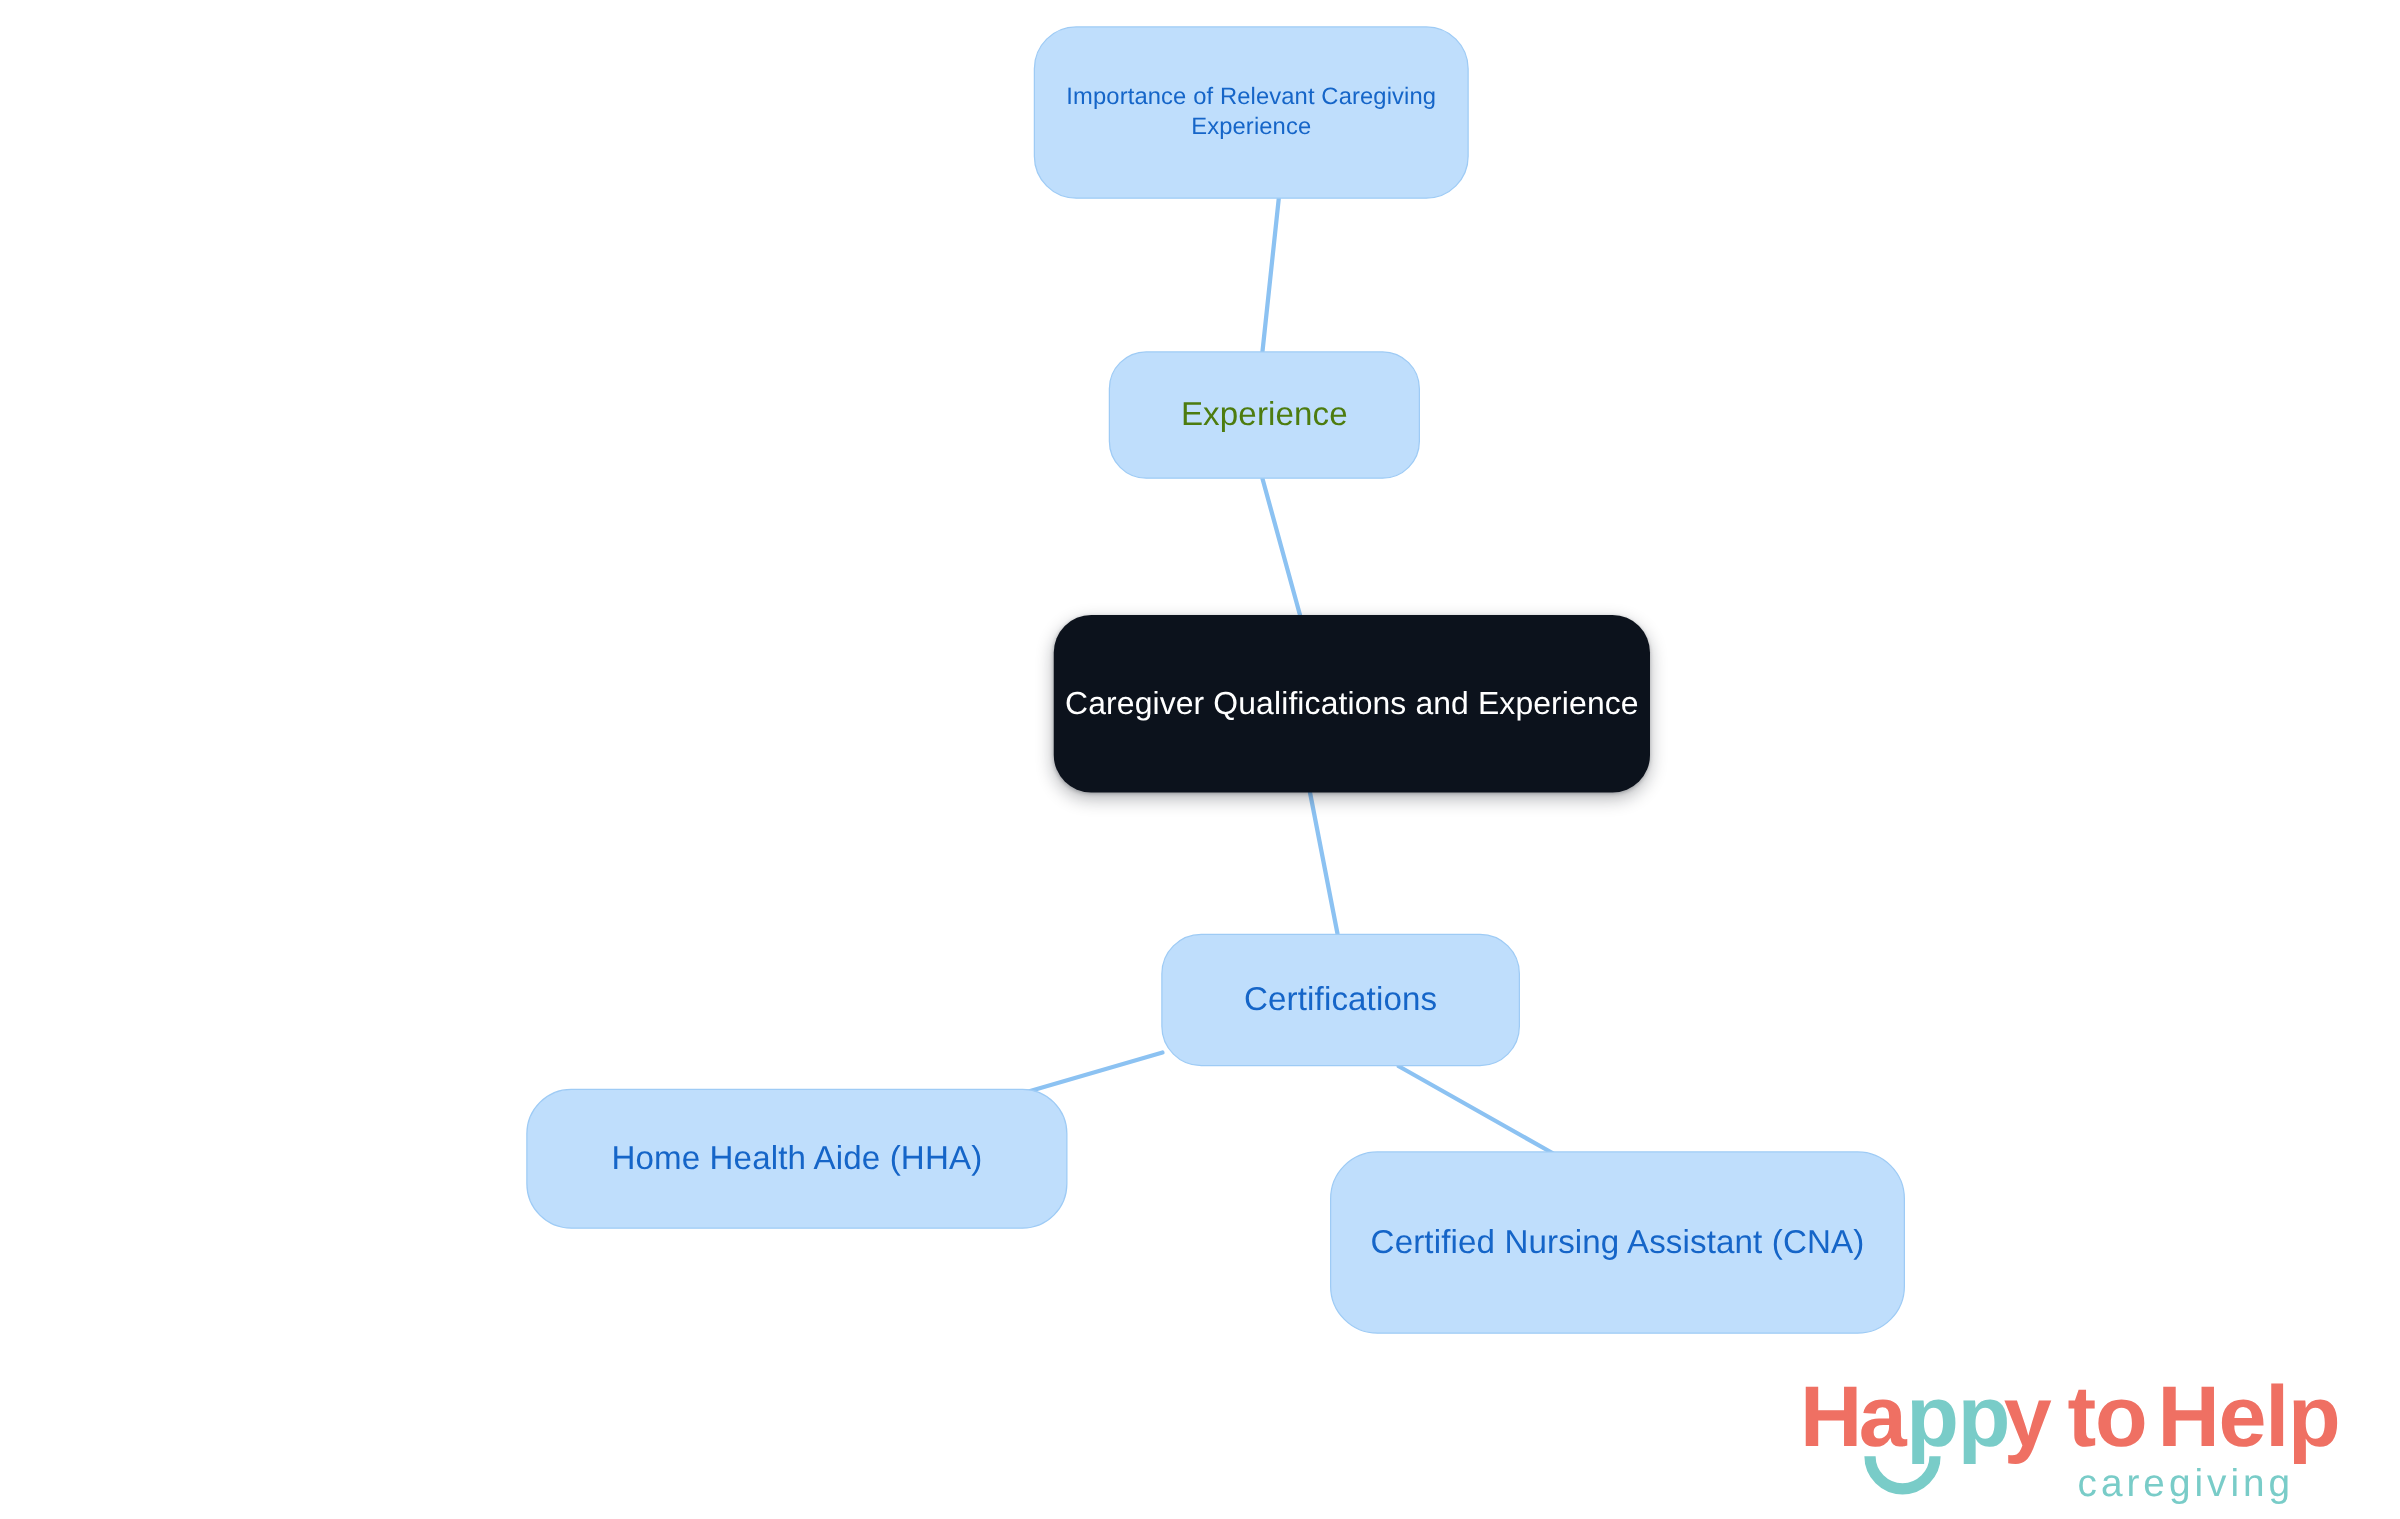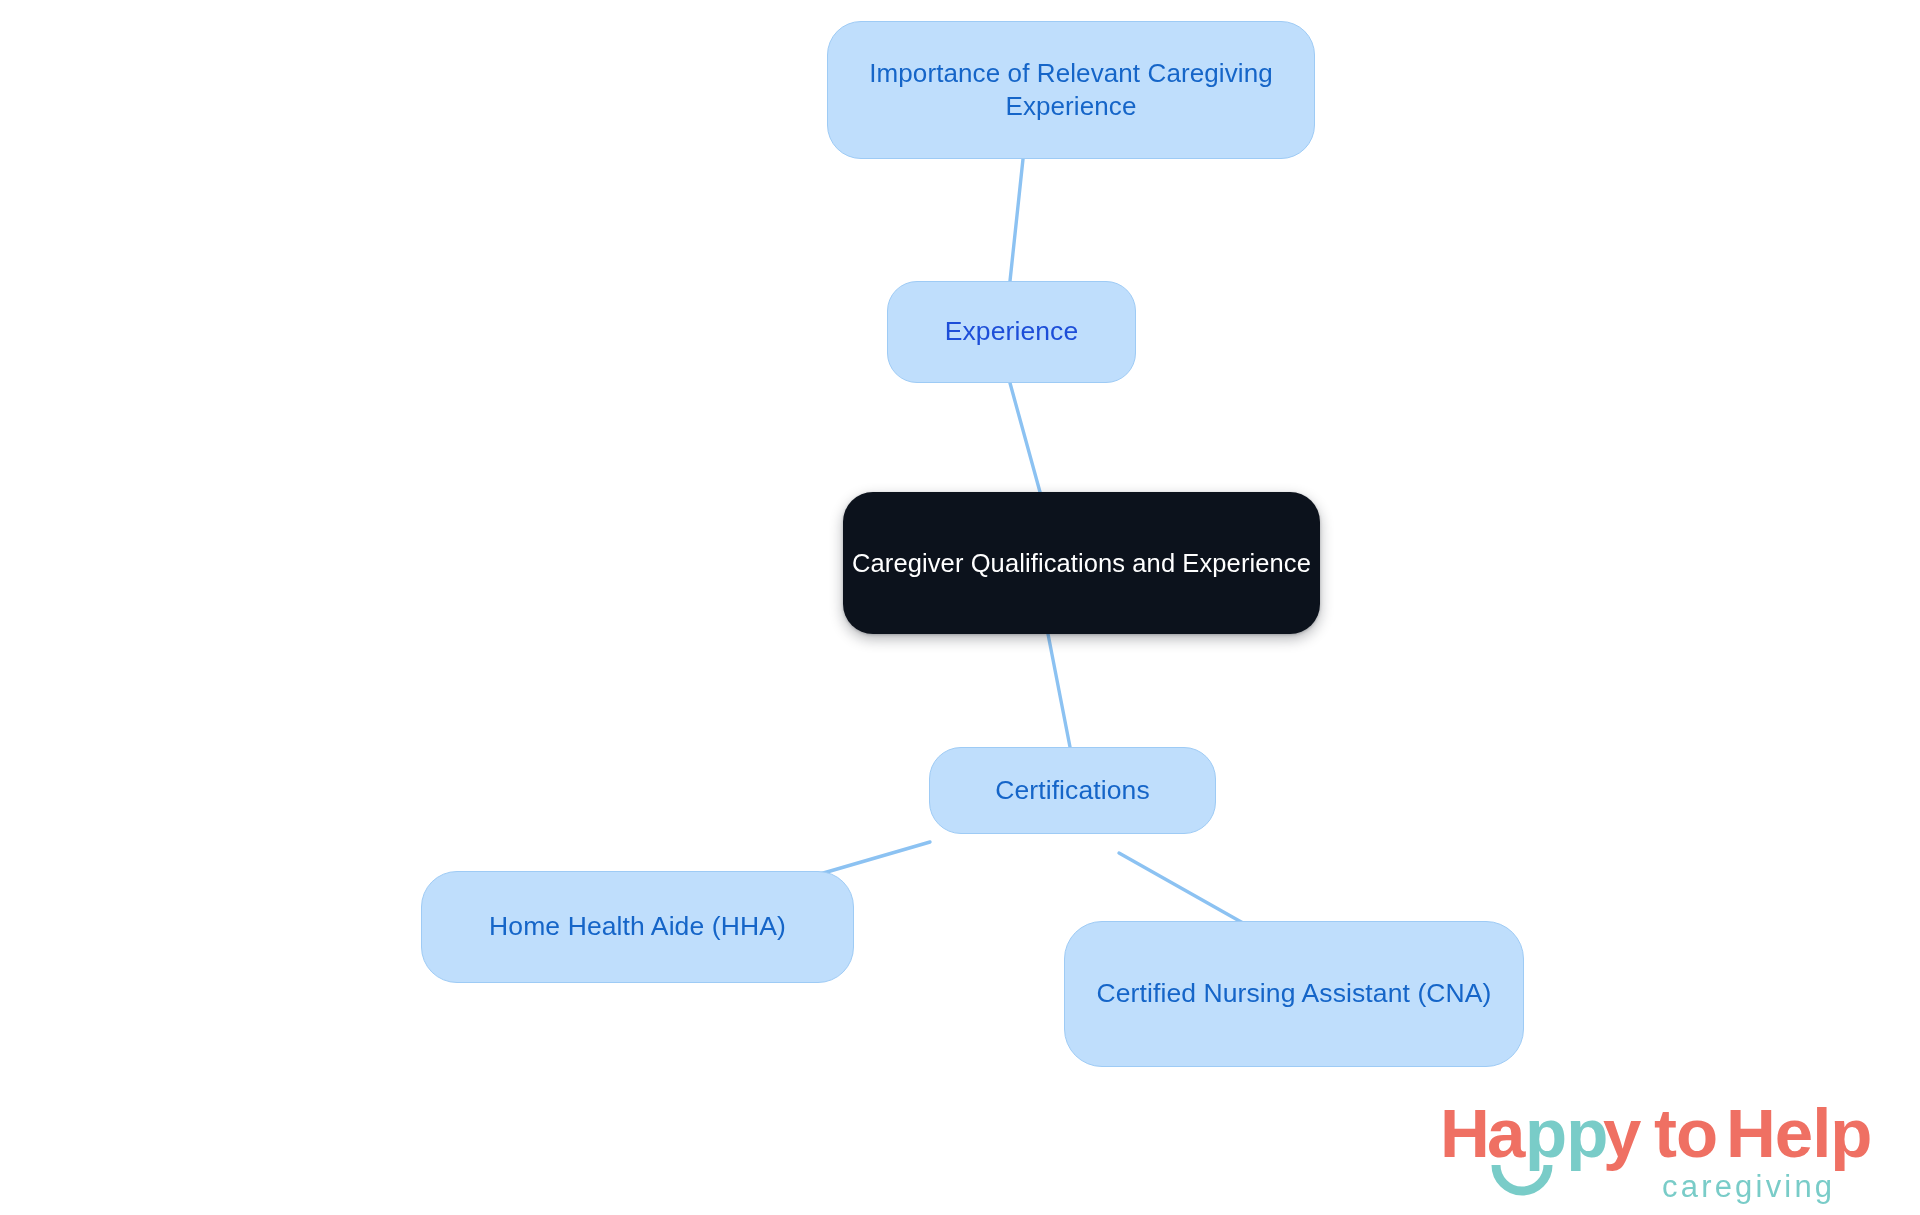--- a/index.html
+++ b/index.html
@@ -59,38 +59,38 @@
     border: none;
     color: #ffffff;
     border-radius: 30px;
     box-shadow: 0 5px 14px rgba(12,18,28,0.30),
                 0 1px 3px rgba(12,18,28,0.22);
   }
 
   
   #node-importance {
     left: 827px;  top: 21px;
-    width: 488px; height: 138px;
-    font-size: 26px;
+    width: 348px; height: 138px;
+    font-size: 19px;
     border-radius: 34px;
   }
   #node-experience {
     left: 887px;  top: 281px;
     width: 249px; height: 102px;
     font-size: 26.5px;
     border-radius: 30px;
   }
   #node-central {
     left: 843px;  top: 492px;
     width: 477px; height: 142px;
     font-size: 25.5px;
   }
   #node-certifications {
     left: 929px;  top: 747px;
-    width: 287px; height: 87px;
+    width: 287px; height: 106px;
     font-size: 26.5px;
     border-radius: 32px;
   }
   #node-hha {
     left: 421px;  top: 871px;
     width: 433px; height: 112px;
     font-size: 26.5px;
     border-radius: 36px;
   }
   #node-cna {
@@ -126,21 +126,21 @@
       <path d="M 1048 634 L 1070 747"></path>
 
       <path d="M 930 842 L 820 874"></path>
 
       <path d="M 1119 853 L 1243 923"></path>
     </g>
   </svg>
 
   <div id="node-importance" class="node branch" style="background: rgb(191, 222, 252); border-color: rgb(158, 203, 245); color: rgb(21, 101, 200);">Importance of Relevant Caregiving Experience</div>
 
-  <div id="node-experience" class="node branch" style="background: rgb(191, 222, 252); border-color: rgb(158, 203, 245); color: #1d4ed8;">Experience</div>
+  <div id="node-experience" class="node branch" style="background: rgb(191, 222, 252); border-color: rgb(158, 203, 245); color: #4d7c0f;">Experience</div>
 
   <div id="node-central" class="node central" style="background: rgb(12, 18, 28); color: rgb(255, 255, 255);">Caregiver Qualifications and Experience</div>
 
   <div id="node-certifications" class="node branch" style="background: rgb(191, 222, 252); border-color: rgb(158, 203, 245); color: rgb(21, 101, 200);">Certifications</div>
 
   <div id="node-cna" class="node branch" style="background: rgb(191, 222, 252); border-color: rgb(158, 203, 245); color: rgb(21, 101, 200);">Certified Nursing Assistant (CNA)</div>
 
   <div id="node-hha" class="node branch" style="background: rgb(191, 222, 252); border-color: rgb(158, 203, 245); color: rgb(21, 101, 200);">Home Health Aide (HHA)</div>
 
   <div id="brand-logo">

